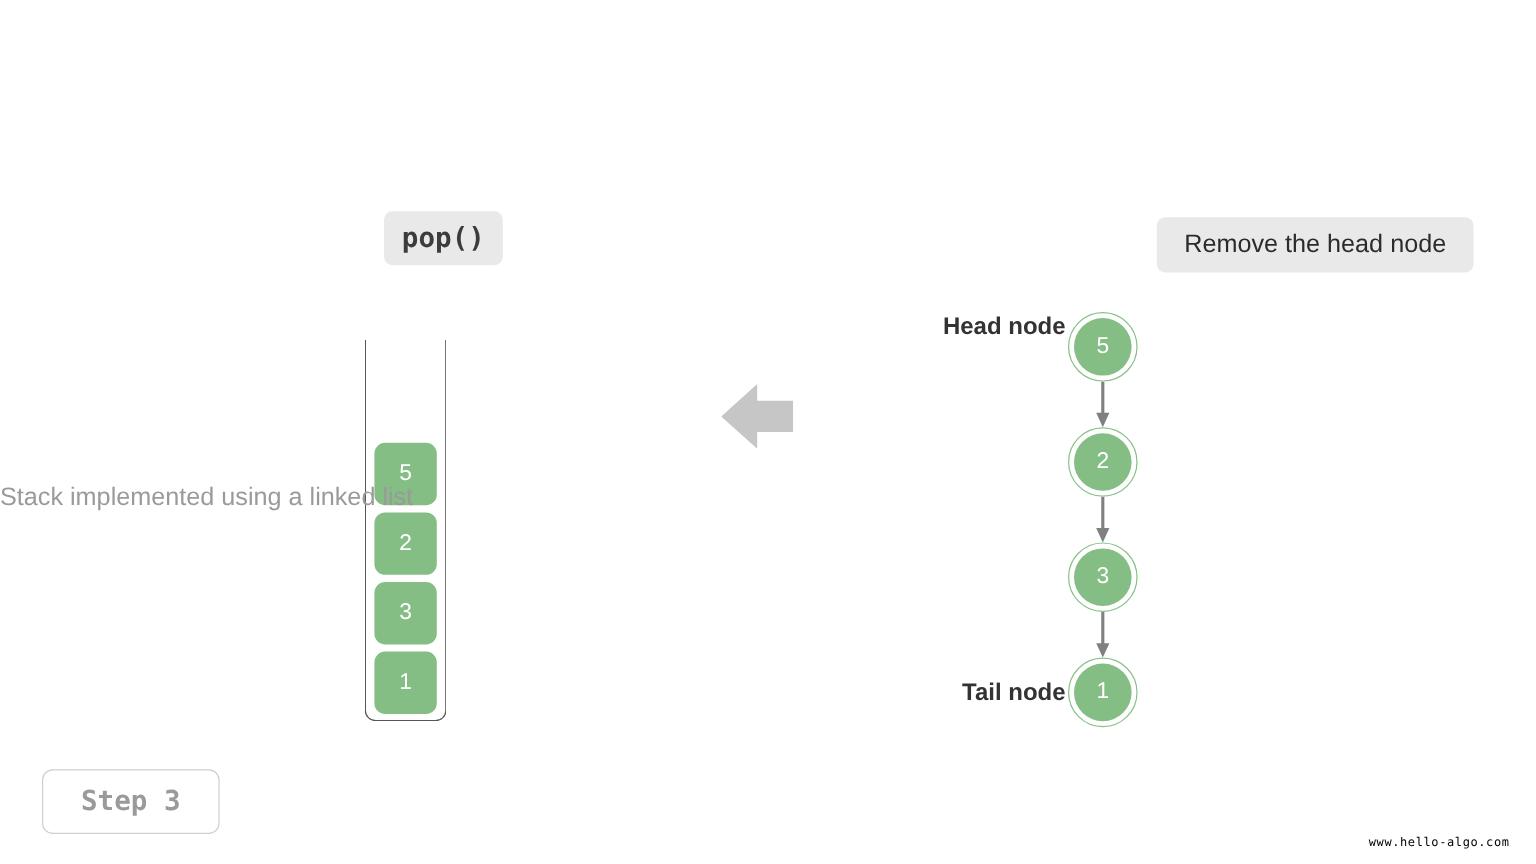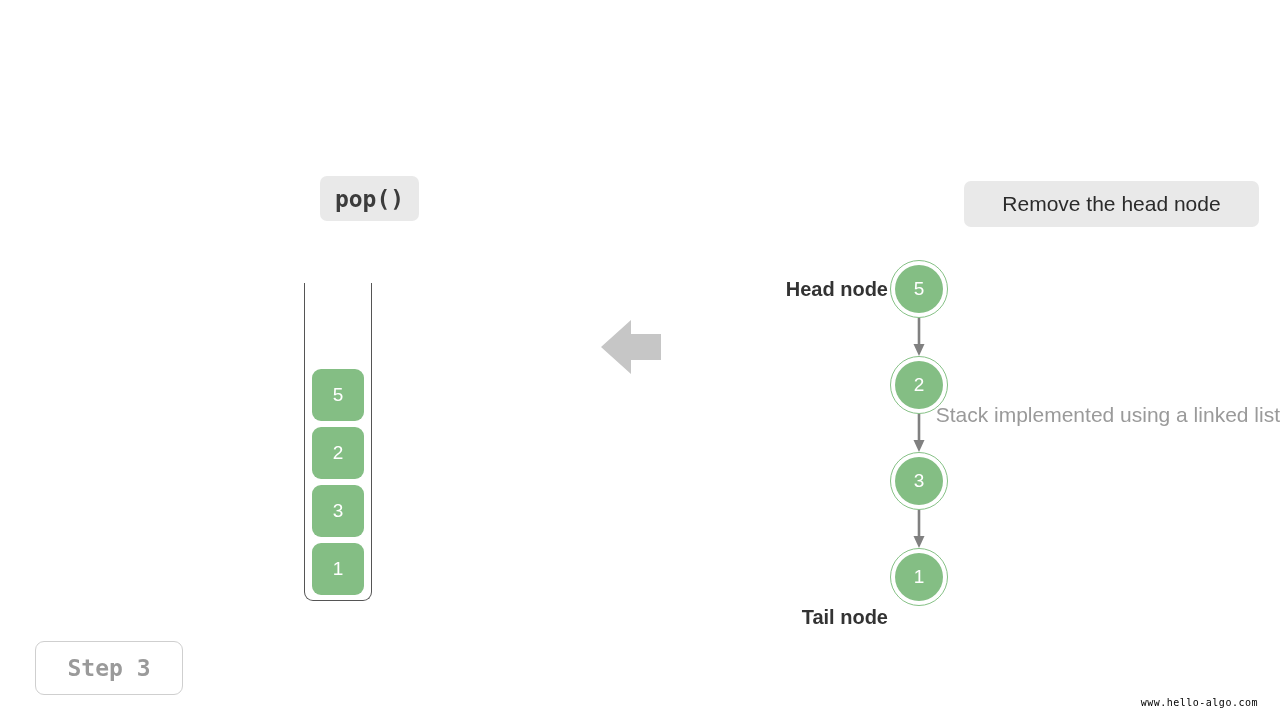--- a/index.html
+++ b/index.html
@@ -33,21 +33,21 @@
     color: #3c3c3c;
     letter-spacing: 0px;
     margin-left: 29px;
   }
 
   
   .action-badge {
     position: absolute;
     left: 964px;
     top: 181px;
-    width: 295px;
+    width: 264px;
     height: 46px;
     background: #e9e9e9;
     border-radius: 7px;
     display: flex;
     align-items: center;
     justify-content: center;
     font-size: 21px;
     color: #2b2b2b;
   }
 
@@ -104,21 +104,21 @@
     width: 60px;
     height: 54px;
   }
 
   
   .caption {
     position: absolute;
     left: 0;
     top: 403px;
     width: 1280px;
-    text-align: right;
+    text-align: left;
     font-size: 21px;
     color: #9a9a9a;
   }
   .caption-inner {
     position: relative;
     left: 0px;
   }
 
   
   .list-wrap {
@@ -219,21 +219,21 @@
     <polygon points="0,27 30,0 30,14 60,14 60,40 30,40 30,54" fill="#c6c6c6"></polygon>
   </svg>
 </div>
 
 <div class="caption">
   <span class="caption-inner">Stack implemented using a linked list</span>
 </div>
 
 <div class="list-wrap">
 
-  <div class="node-label" style="left:58px; top:28px; width:130px;">Head node</div>
+  <div class="node-label" style="left:58px; top:11px; width:130px;">Head node</div>
 
   <div class="node" style="top:10px;">
     <div class="node-core">5</div>
   </div>
 
   <div class="link-arrow" style="top:68px;">
     <svg width="14" height="38" viewBox="0 0 14 38" xmlns="http://www.w3.org/2000/svg">
       <line x1="7" y1="0" x2="7" y2="28" stroke="#808080" stroke-width="2.6"></line>
       <polygon points="7,38 1.5,26 12.5,26" fill="#808080"></polygon>
     </svg>
@@ -254,21 +254,21 @@
     <div class="node-core">3</div>
   </div>
 
   <div class="link-arrow" style="top:260px;">
     <svg width="14" height="38" viewBox="0 0 14 38" xmlns="http://www.w3.org/2000/svg">
       <line x1="7" y1="0" x2="7" y2="28" stroke="#808080" stroke-width="2.6"></line>
       <polygon points="7,38 1.5,26 12.5,26" fill="#808080"></polygon>
     </svg>
   </div>
 
-  <div class="node-label" style="left:58px; top:316px; width:130px;margin-top:40px;">Tail node</div>
+  <div class="node-label" style="left:58px; top:316px; width:130px;">Tail node</div>
 
   <div class="node" style="top:298px;">
     <div class="node-core">1</div>
   </div>
 
 </div>
 
 <div class="step-badge">Step 3</div>
 
 <div class="watermark">www.hello-algo.com</div>

